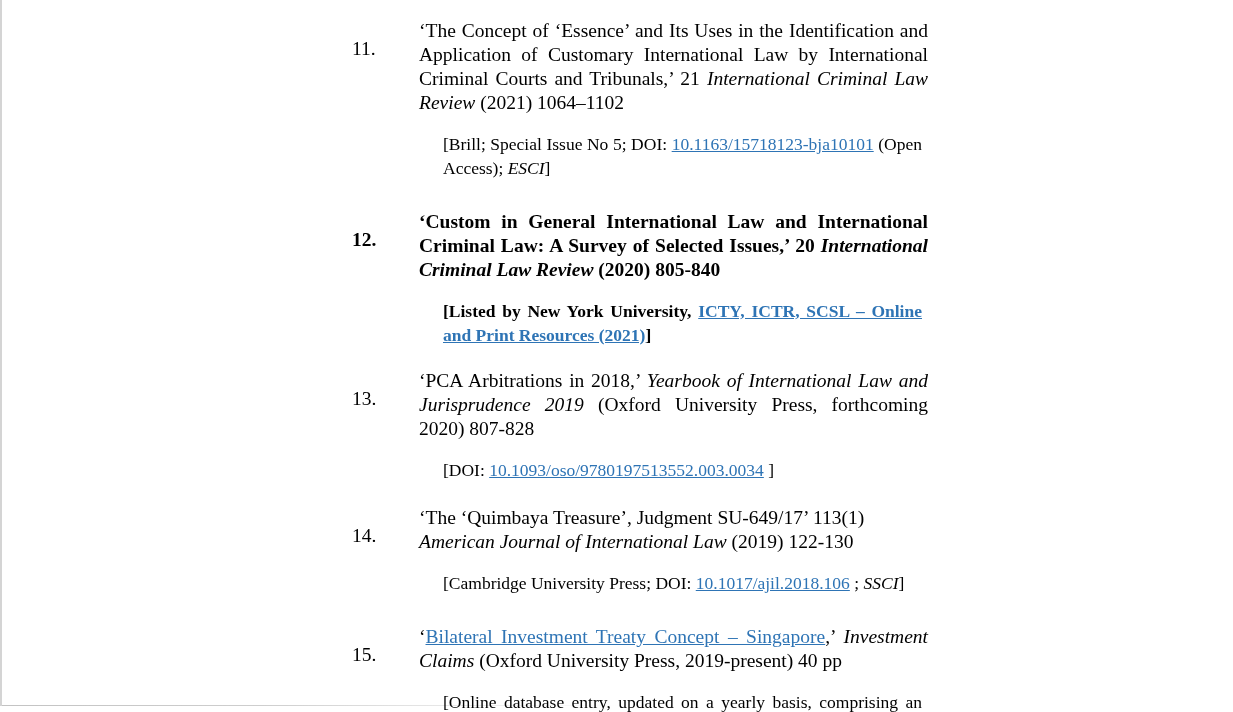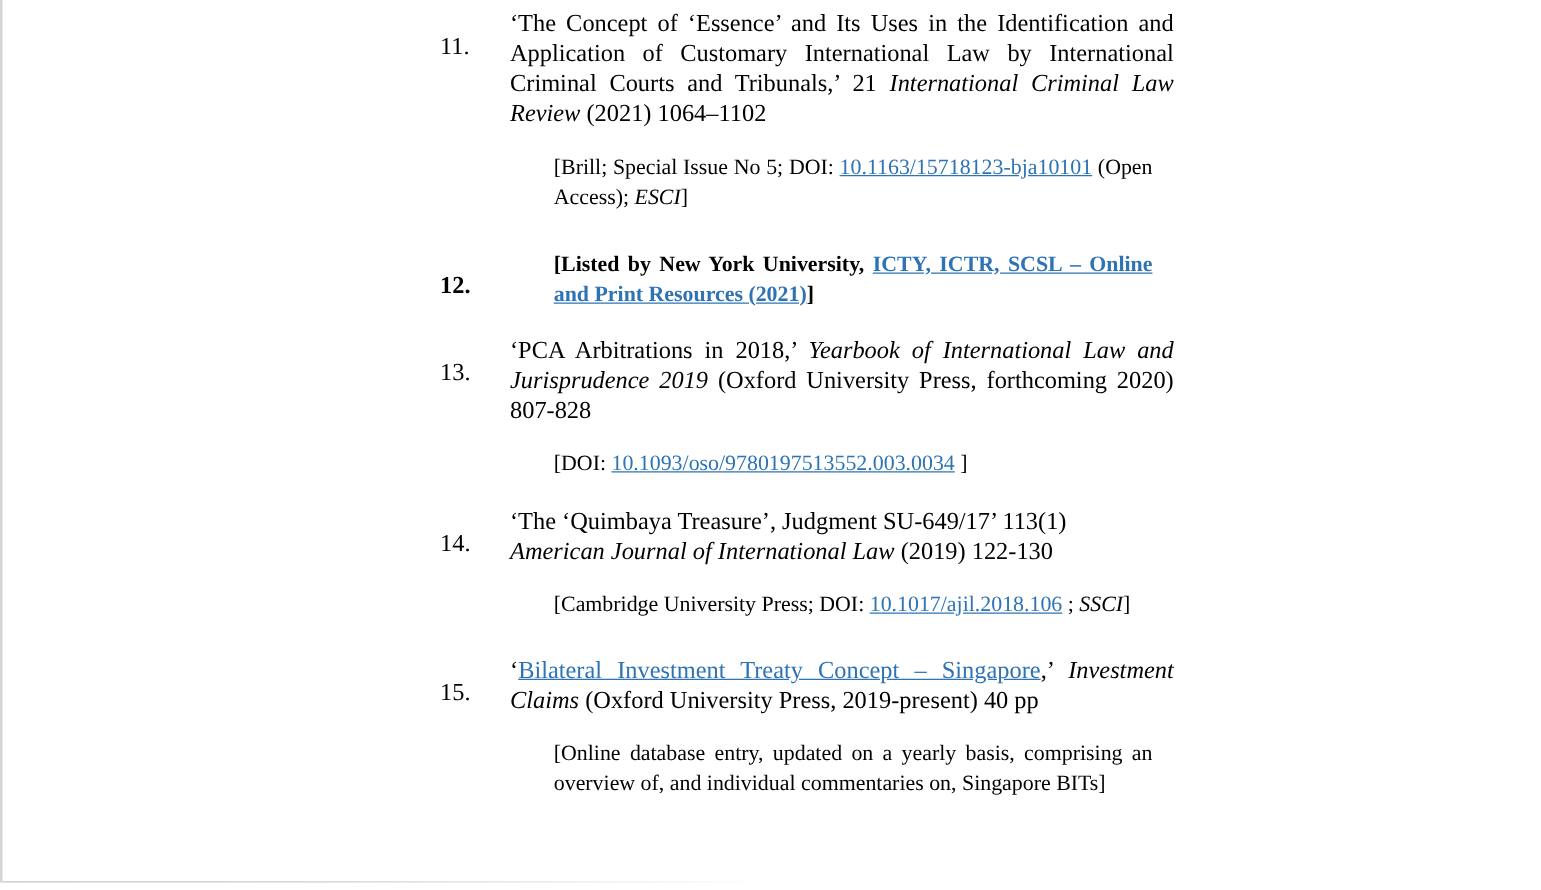--- a/index.html
+++ b/index.html
@@ -32,21 +32,21 @@
     line-height: 24px;
   }
   .item:nth-child(2) { margin-top: 30px; font-weight: bold; }
   .item:nth-child(3) { margin-top: 22px; }
   .item:nth-child(4) { margin-top: 24px; }
   .item:nth-child(5) { margin-top: 30px; }
   .num {
     position: absolute; left: 0; top: 0; margin-top: 18px;
   }
   .cite {
-    margin: 0;
+    margin: 11px;
     text-align: justify;
   }
   .it { font-style: italic; }
   .notes {
     margin-left: 18px;
     font-size: 17.5px;
   }
   .note {
     margin: 17px;
     text-align: justify;
@@ -65,20 +65,21 @@
 <div class="refs" id="reference-list">
     <div class="item">
       <span class="num">11.</span>
       <p class="cite"><span>‘The Concept of ‘Essence’ and Its Uses in the Identification and Application of Customary International Law by International Criminal Courts and Tribunals,’ 21 </span><span class="it">International Criminal Law Review</span><span> (2021) 1064–1102</span></p>
       <div class="notes">
         <p class="note"><span>[Brill; Special Issue No 5; DOI: </span><a class="cite-link" href="#">10.1163/15718123-bja10101</a><span> (Open Access); </span><span class="it">ESCI</span><span>]</span></p>
       </div>
     </div>
     <div class="item">
       <span class="num">12.</span>
+      <p class="cite"><span>‘Custom in General International Law and International Criminal Law: A Survey of Selected Issues,’ 20 </span><span class="it">International Criminal Law Review</span><span> (2020) 805-840</span></p>
       <div class="notes">
         <p class="note"><span>[Listed by New York University, </span><a class="cite-link" href="#">ICTY, ICTR, SCSL – Online and Print Resources (2021)</a><span>]</span></p>
       </div>
     </div>
     <div class="item">
       <span class="num">13.</span>
       <p class="cite"><span>‘PCA Arbitrations in 2018,’ </span><span class="it">Yearbook of International Law and Jurisprudence 2019</span><span> (Oxford University Press, forthcoming 2020) 807-828</span></p>
       <div class="notes">
         <p class="note"><span>[DOI: </span><a class="cite-link" href="#">10.1093/oso/9780197513552.003.0034</a><span> ]</span></p>
       </div>

